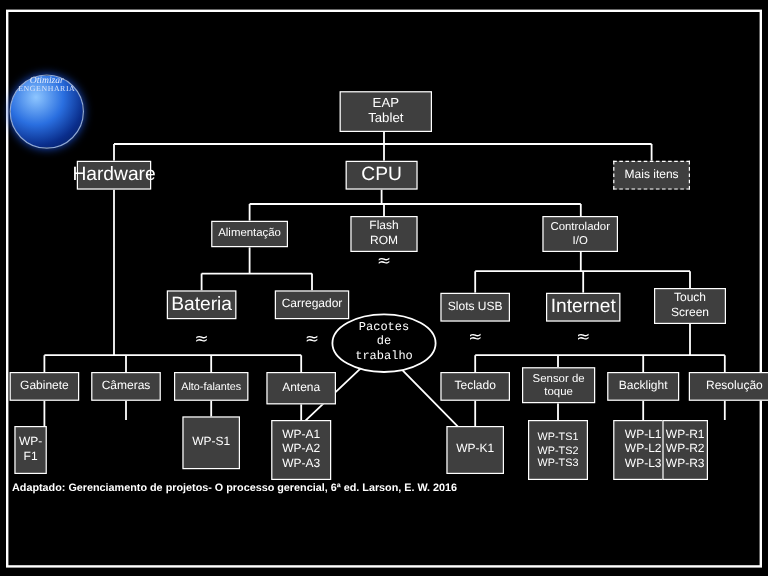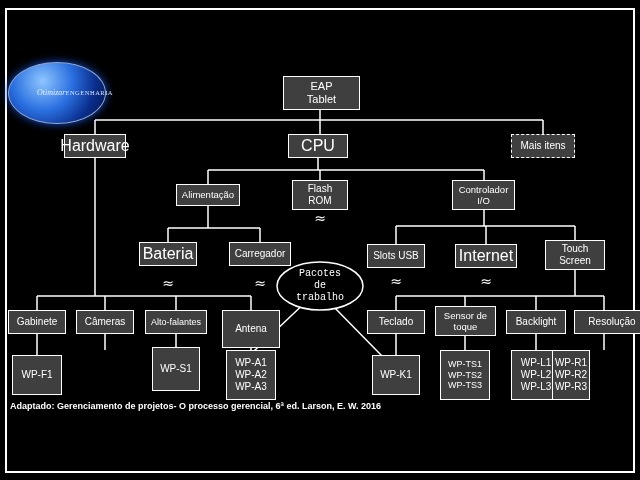--- a/index.html
+++ b/index.html
@@ -12,21 +12,21 @@
         font-size:16px;line-height:1.2;white-space:pre-line;box-sizing:border-box;}
   .dashed{border-style:dashed;}
   .plain{background:transparent;border:none;font-family:Liberation Mono, monospace;}
   .fs11{font-size:11px}.fs10{font-size:10px}.fs95{font-size:9.5px}.fs9{font-size:9px}
   .approx{position:absolute;color:#fff;font-size:14px;transform:translate(-50%,-50%);
           font-family:"DejaVu Sans",sans-serif;}
   .caption{position:absolute;left:10px;top:401px;color:#fff;font-size:9px;font-weight:600;}
   .logo{position:absolute;left:8px;top:62px;width:60px;height:60px;border-radius:50%;
         background:radial-gradient(circle at 35% 30%, #8ec6ff 0%, #2a6fe0 40%, #0a2e8c 70%, #021243 100%);
         border:1px solid #8fa9d8;box-shadow:0 0 8px #1a4fd0;z-index:6;
-        display:flex;align-items:center;justify-content:center;padding-left:36px;}
+        display:flex;flex-direction:column;align-items:center;}
   .logo-t1{font-family:"Liberation Serif",serif;font-style:italic;font-size:8px;color:#e8eefc;line-height:1;}
   .logo-t2{font-family:"Liberation Serif",serif;font-size:6.5px;letter-spacing:.5px;color:#d7e2fa;line-height:1.3;}
   .nodes{position:absolute;left:0;top:0;width:640px;height:480px;}
 </style>
 </head>
 <body>
 
 <div class="stage">
 
   <div class="frame"></div>
@@ -66,28 +66,28 @@
     <div class="node fs10" style="left:545px;top:240px;width:60px;height:30px">Touch
 Screen</div>
 
     <div class="node plain fs10" style="left:277px;top:262px;width:86px;height:48px">Pacotes
 de
 trabalho</div>
 
     <div class="node fs10" style="left:8px;top:310px;width:58px;height:24px">Gabinete</div>
     <div class="node fs10" style="left:76px;top:310px;width:58px;height:24px">Câmeras</div>
     <div class="node fs9" style="left:145px;top:310px;width:62px;height:24px">Alto-falantes</div>
-    <div class="node fs10" style="left:222px;top:310px;width:58px;height:38px">Antena</div>
+    <div class="node fs10" style="left:222px;top:310px;width:58px;height:27px">Antena</div>
     <div class="node fs10" style="left:367px;top:310px;width:58px;height:24px">Teclado</div>
     <div class="node fs95" style="left:435px;top:306px;width:61px;height:30px">Sensor de
 toque</div>
     <div class="node fs10" style="left:506px;top:310px;width:60px;height:24px">Backlight</div>
     <div class="node fs10" style="left:574px;top:310px;width:76px;height:24px">Resolução</div>
 
-    <div class="node fs10" style="left:12px;top:355px;width:50px;height:40px">WP-F1</div>
+    <div class="node fs10" style="left:12px;top:355px;width:27px;height:40px">WP-F1</div>
     <div class="node fs10" style="left:152px;top:347px;width:48px;height:44px">WP-S1</div>
     <div class="node fs10" style="left:226px;top:350px;width:50px;height:50px">WP-A1
 WP-A2
 WP-A3</div>
     <div class="node fs10" style="left:372px;top:355px;width:48px;height:40px">WP-K1</div>
     <div class="node fs9" style="left:440px;top:350px;width:50px;height:50px">WP-TS1
 WP-TS2
 WP-TS3</div>
     <div class="node fs10" style="left:511px;top:350px;width:50px;height:50px">WP-L1
 WP-L2

